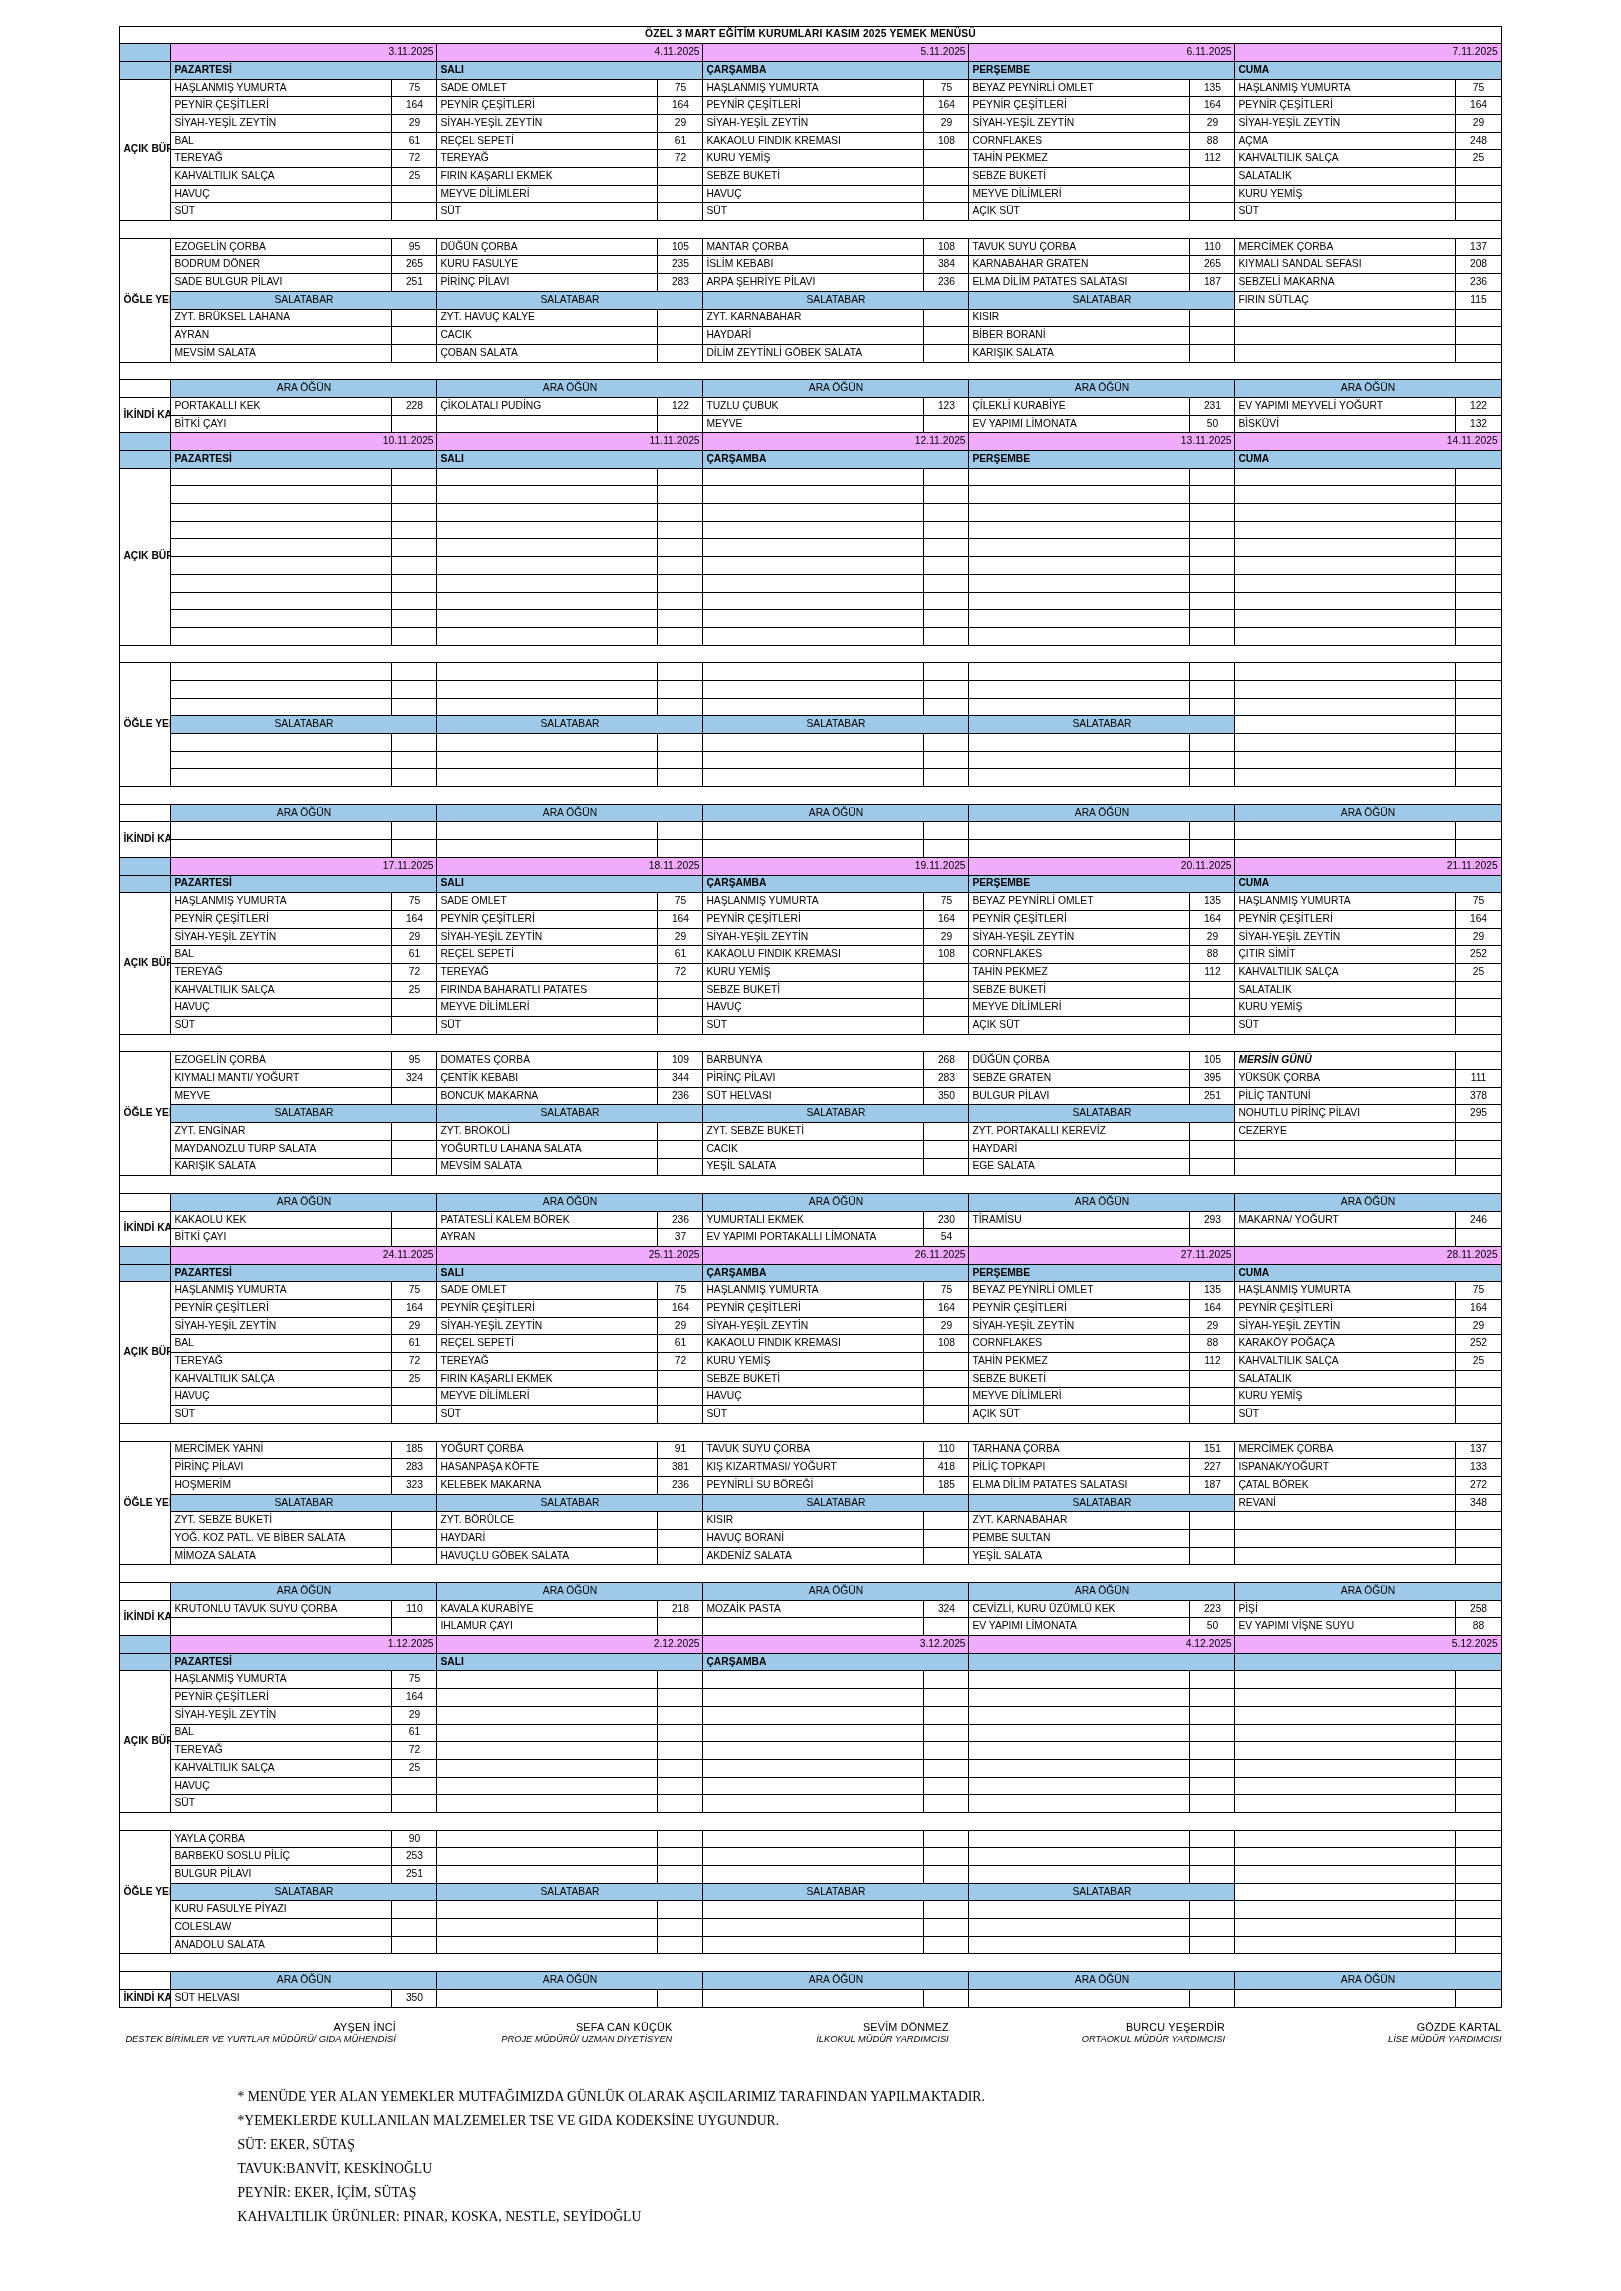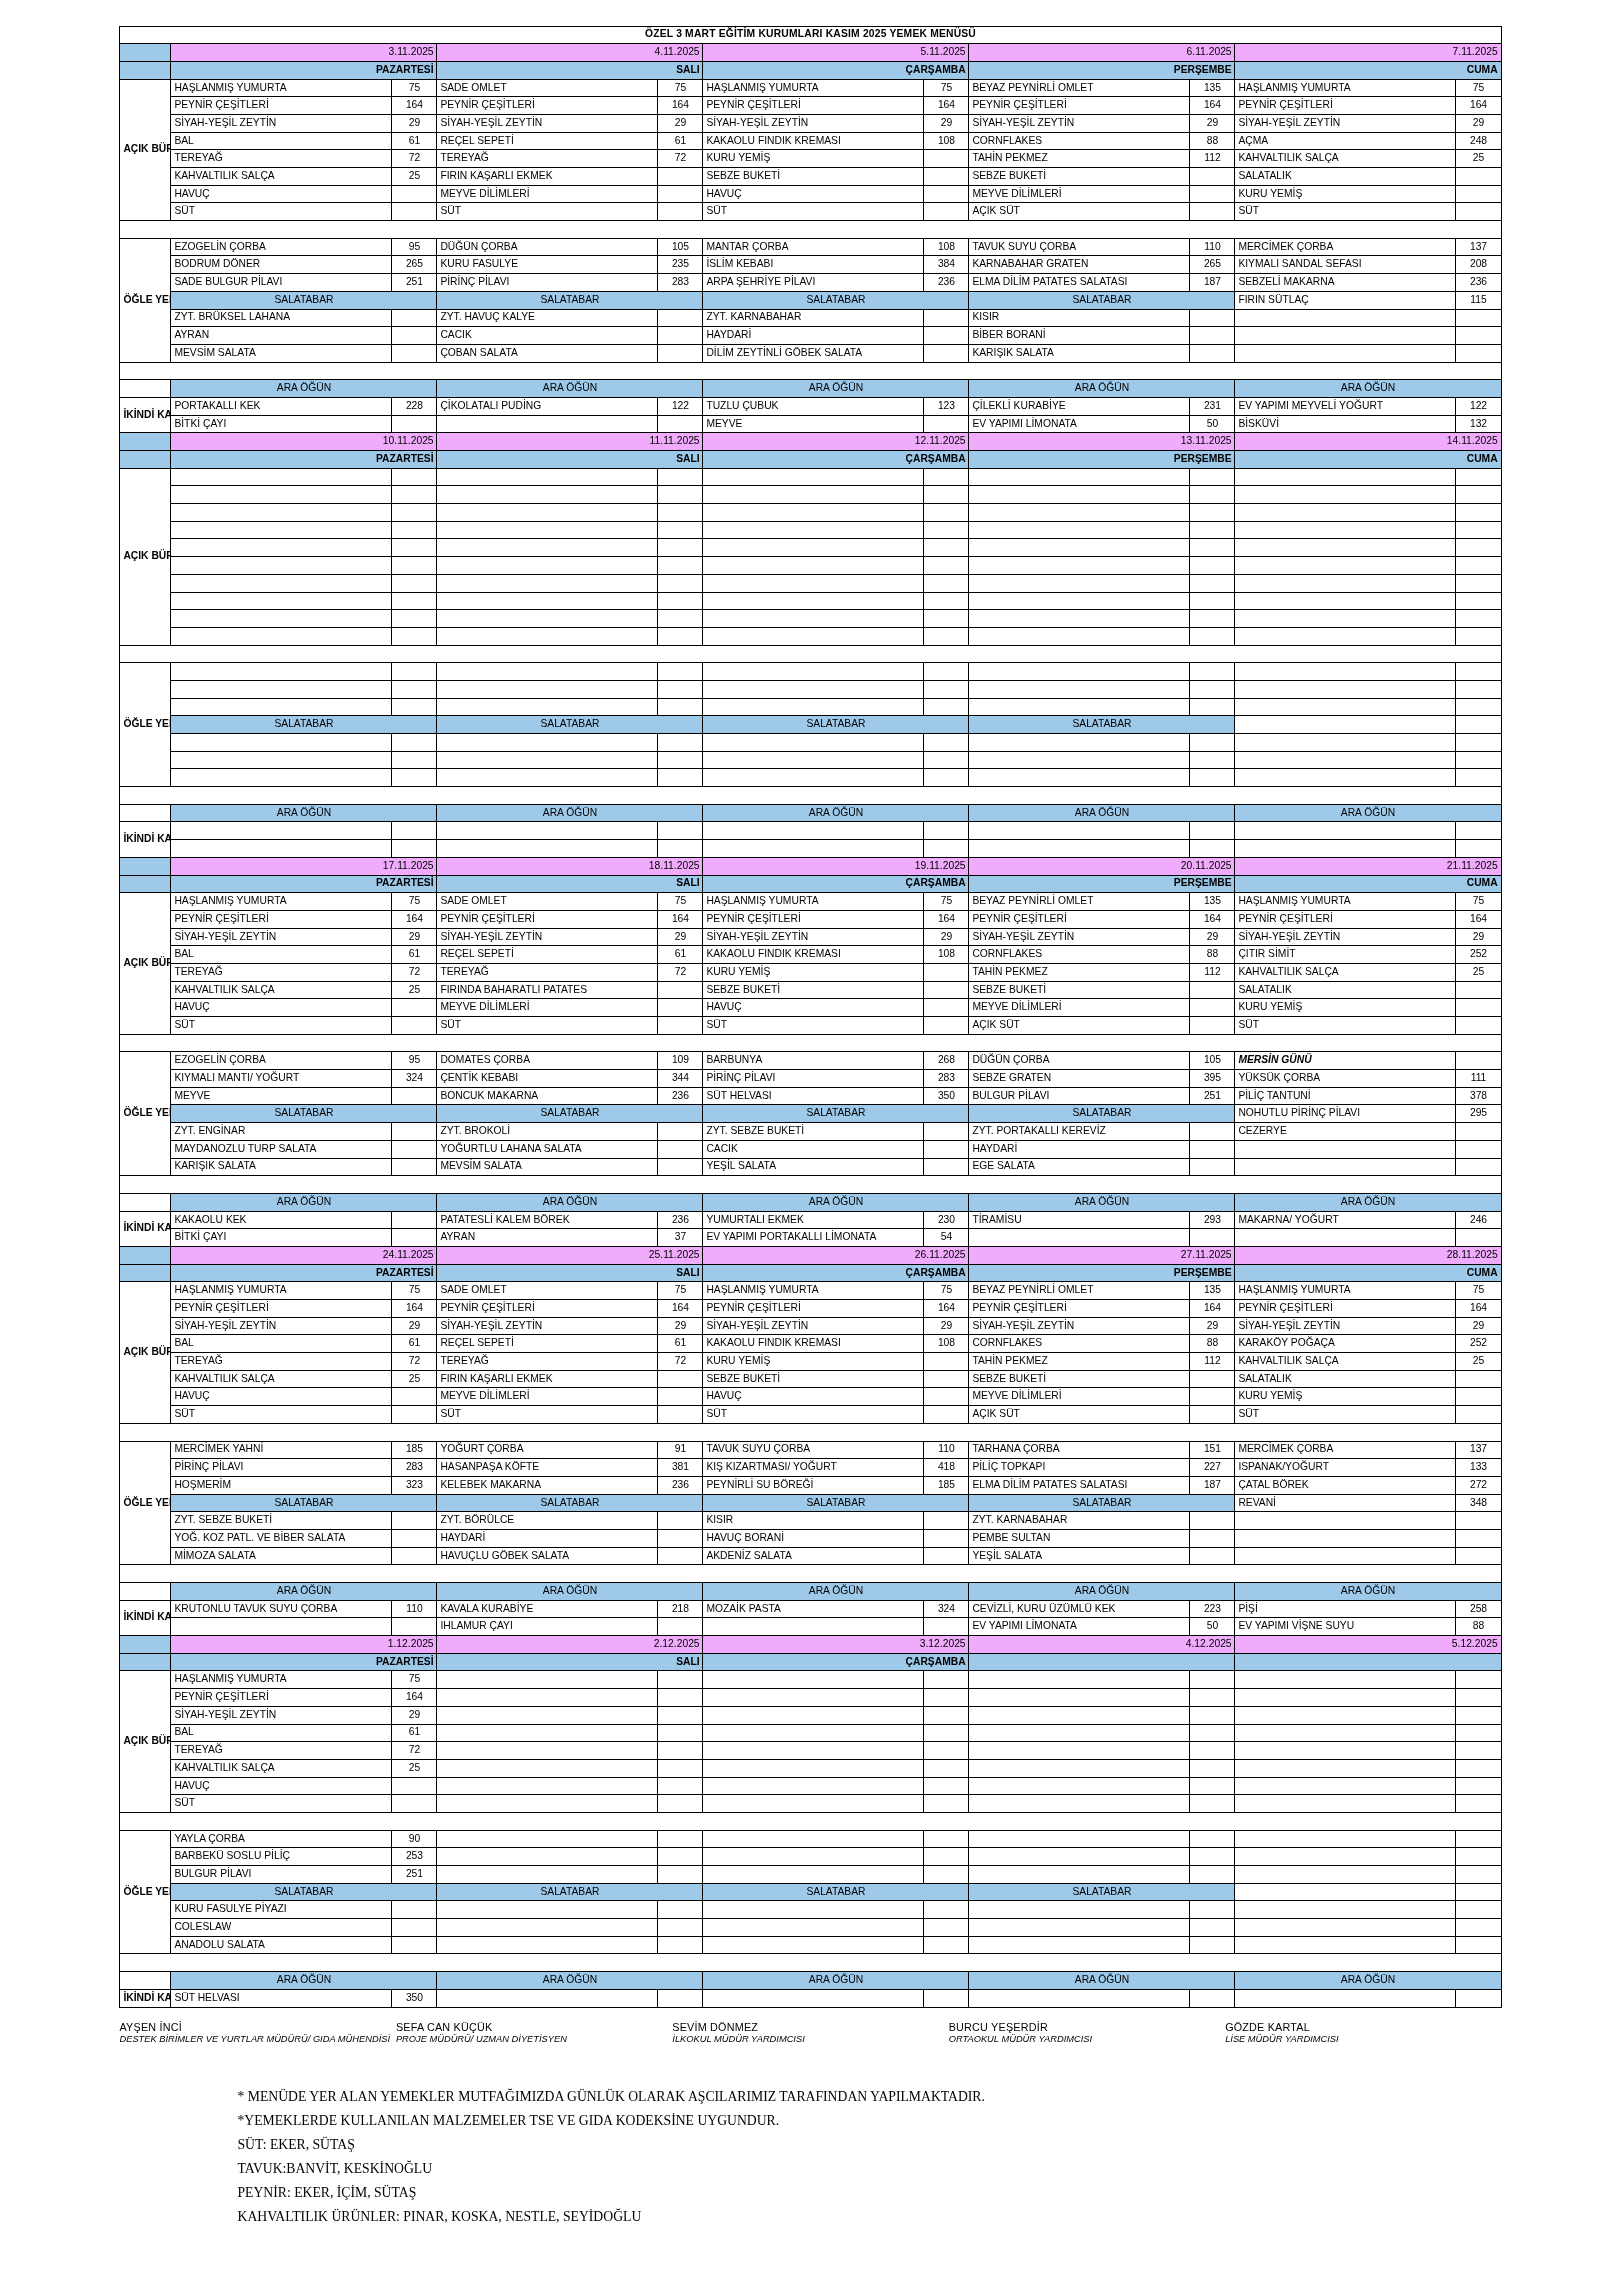--- a/index.html
+++ b/index.html
@@ -2,30 +2,30 @@
 <html><head>
 <meta charset="utf-8">
 <style>
   html,body{margin:0;padding:0;background:#ffffff;}
   body{width:1621px;font-family:"Liberation Sans",sans-serif;color:#000;}
   .page{width:1621px;box-sizing:border-box;padding:25.5px 33px 39px 33px;}
   table.menu{border-collapse:collapse;width:1382px;margin:0 auto;table-layout:fixed;}
   table.menu td{border:1px solid #000;font-size:10.3px;line-height:1.05;padding:1px 2.9px;height:14.7px;vertical-align:middle;white-space:nowrap;overflow:hidden;}
   .title-cell{font-size:14px;font-weight:bold;text-align:center;padding:4.9px 0;letter-spacing:0.2px;}
   .date-cell{background:#f0abfc;text-align:right;font-size:10.3px;}
-  .day-cell{background:#9ec9e8;text-align:right;font-weight:bold;font-size:10.3px;}
+  .day-cell{background:#9ec9e8;text-align:left;font-weight:bold;font-size:10.3px;}
   .blue{background:#9ec9e8;}
   .sec-label{background:#ffffff;text-align:center;font-weight:bold;font-size:10.3px;white-space:normal;line-height:1.15;}
   .ctr{text-align:center;}
   .ara{background:#9ec9e8;text-align:center;font-size:10.3px;}
   .salatabar{background:#9ec9e8;text-align:center;font-size:10.3px;}
   .gap td{border:none;height:6.9px;background:#fff;}
   .bold-it{font-weight:bold;font-style:italic;}
   .sign-row{width:1382px;margin:13.7px auto 0 auto;display:flex;justify-content:space-between;}
-  .sign{flex:1;text-align:left;}
+  .sign{flex:1;text-align:right;}
   .sign .nm{font-size:10.8px;letter-spacing:0.2px;}
   .sign .ttl{font-size:9.3px;font-style:italic;margin-top:1px;}
   .notes{width:1382px;margin:41px auto 0 auto;padding-left:118px;box-sizing:border-box;}
   .notes div{font-size:13.7px;line-height:1.75;font-family:"Liberation Serif",serif;}
 </style>
 </head>
 <body>
 
 <div class="page">
   <table class="menu" id="menu-table">

